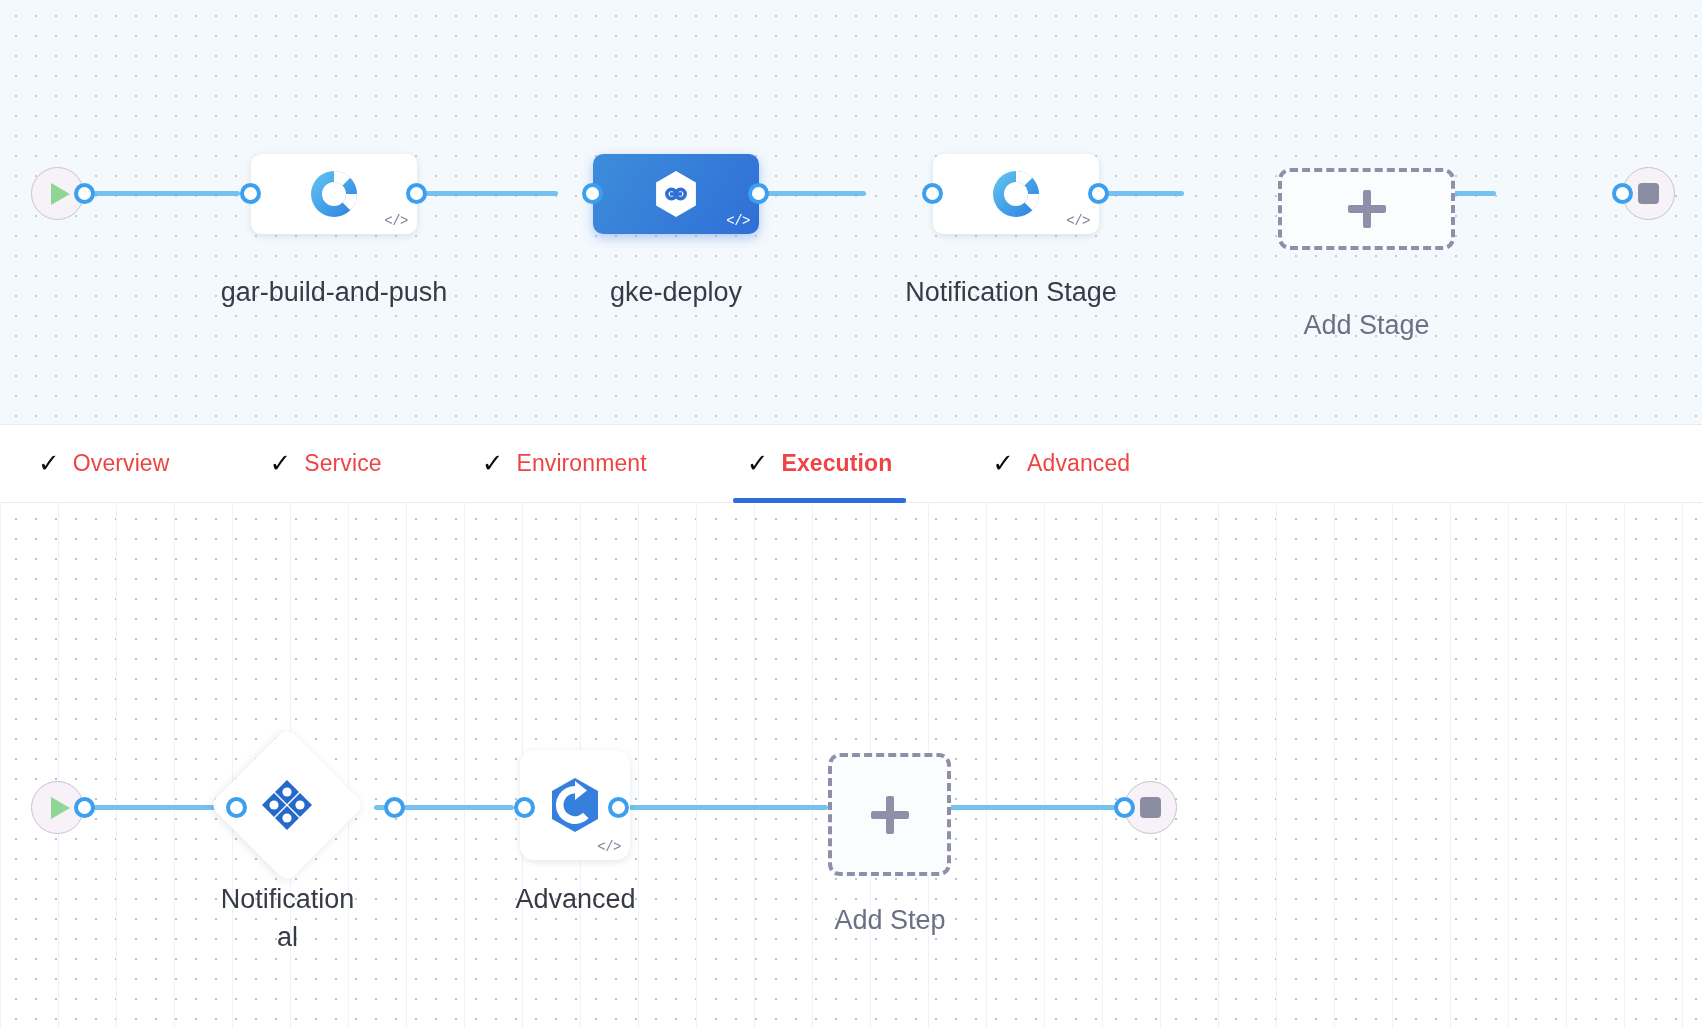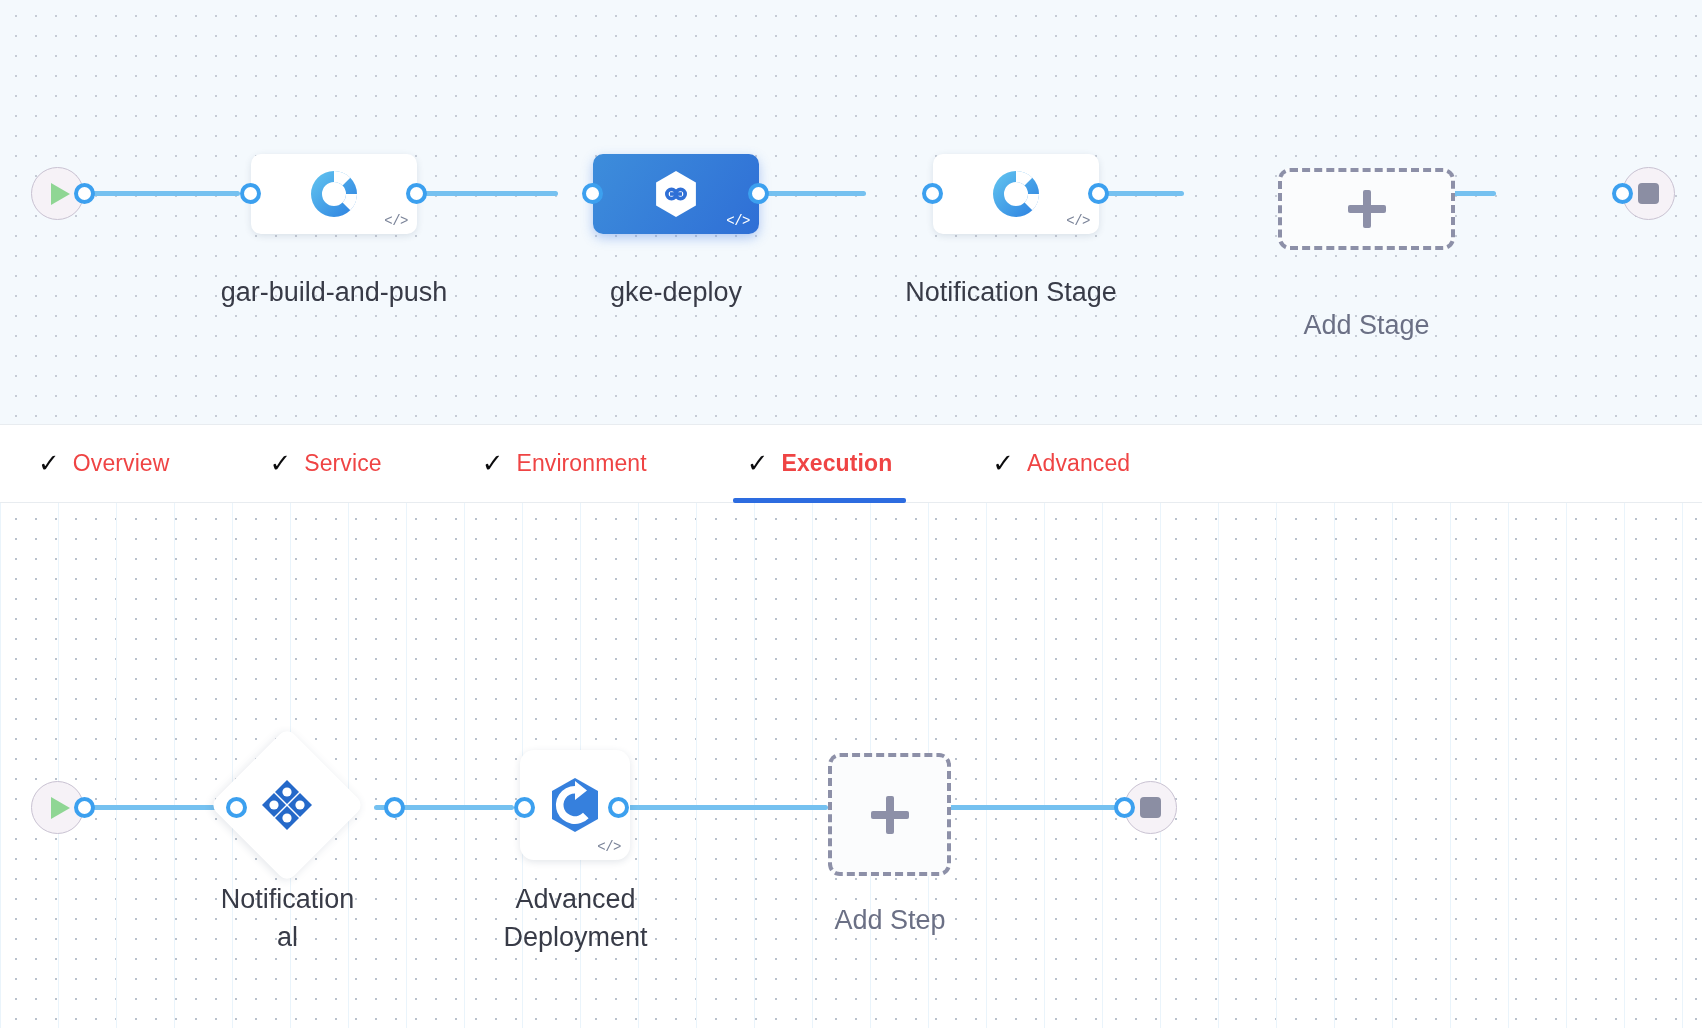--- a/index.html
+++ b/index.html
@@ -310,21 +310,20 @@
           <path d="M31 4 L54 17 L54 45 L31 58 L8 45 L8 17 Z" fill="#3680dd"></path>
           <path d="M31 12 a19 19 0 1 0 13.6 32.2 l-5.6 -5.4 a11.4 11.4 0 1 1 -8 -19.4 l0 6.6 l12 -9.5 l-12 -9.5 Z" fill="#ffffff"></path>
         </svg>
       </span>
       <span class="yaml-badge">&lt;/&gt;</span>
     </div>
     <div class="port" style="left:514px; top:294px;"></div>
     <div class="port" style="left:608px; top:294px;"></div>
     <div class="nlabel" style="left:468px; top:377px; width:215px;">
       <div>Advanced</div>
-      <div>Deployment</div>
     </div>
 
     <div class="addnode" style="left:828px; top:250px; width:123px; height:123px;">
       <span class="plus"></span>
     </div>
     <div class="nlabel muted" style="left:800px; top:386px; width:180px;">
       <span>Add Step</span>
     </div>
 
     <div class="port" style="left:1114px; top:294px;"></div>

